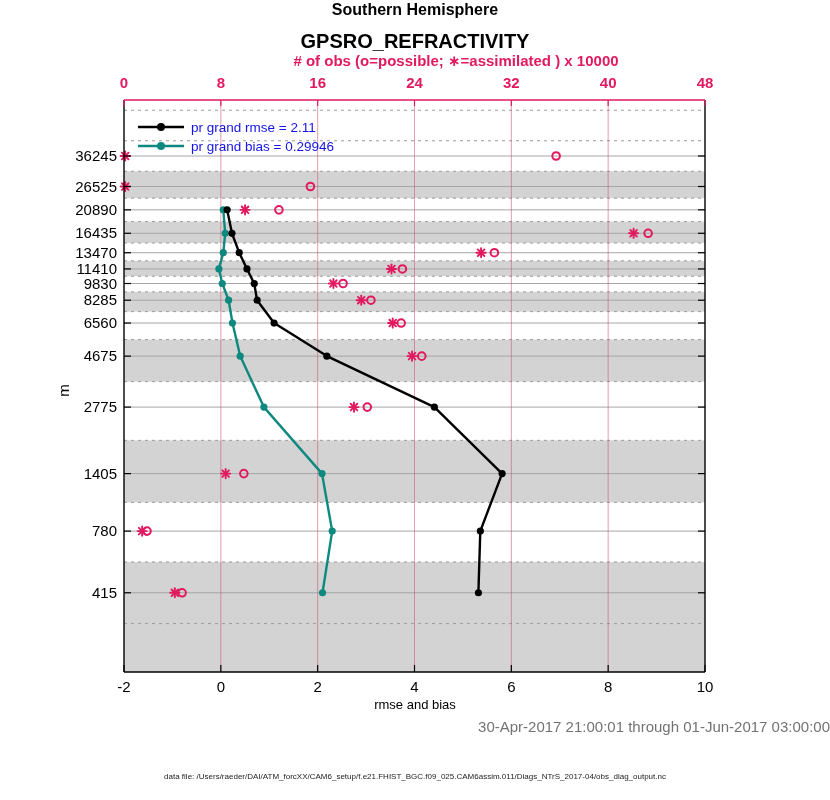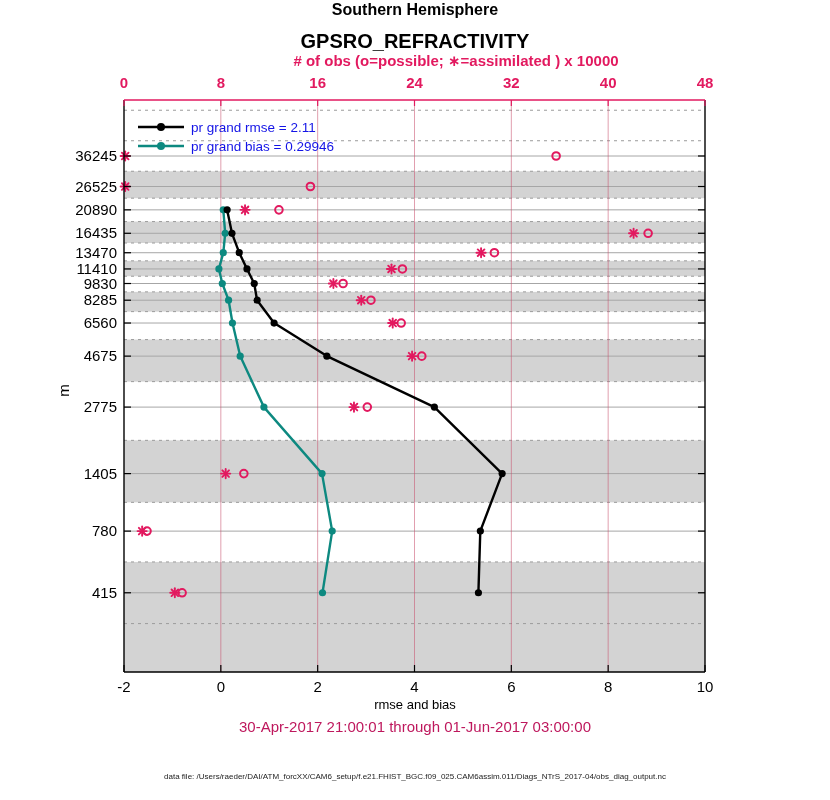--- a/index.html
+++ b/index.html
@@ -3,21 +3,21 @@
 <meta charset="utf-8">
 <style>
   html,body{margin:0;padding:0;width:830px;height:800px;background:#ffffff;overflow:hidden;
     font-family:"Liberation Sans","DejaVu Sans",sans-serif;}
   .abs{position:absolute;}
   .ctext{left:0;width:830px;text-align:center;}
   #title1{top:1px;font-size:16px;font-weight:bold;color:#000;}
   #title2{top:30px;font-size:20px;font-weight:bold;color:#000;}
   #topAxisLabel{top:52px;font-size:15px;font-weight:bold;}
   #xlabel{top:697px;font-size:13px;color:#000;}
-  #caption{top:718px;font-size:15px;color:#be185d;}
+  #caption{top:718px;font-size:15px;color:#737373;text-align:right;}
   #datafile{top:772px;font-size:8px;color:#222;}
   #ylabel{left:48px;top:382px;font-size:15px;color:#000;transform:rotate(-90deg);transform-origin:center;width:30px;text-align:center;}
   svg{position:absolute;left:0;top:0;}
 </style>
 </head>
 <body>
 
 <div class="abs ctext" id="title1">Southern Hemisphere</div>
 <div class="abs ctext" id="title2">GPSRO_REFRACTIVITY</div>
 <div class="abs ctext" id="topAxisLabel" style="color: rgb(226, 25, 95); margin-left: 41px;"># of obs (o=possible; ∗=assimilated ) x 10000</div>

